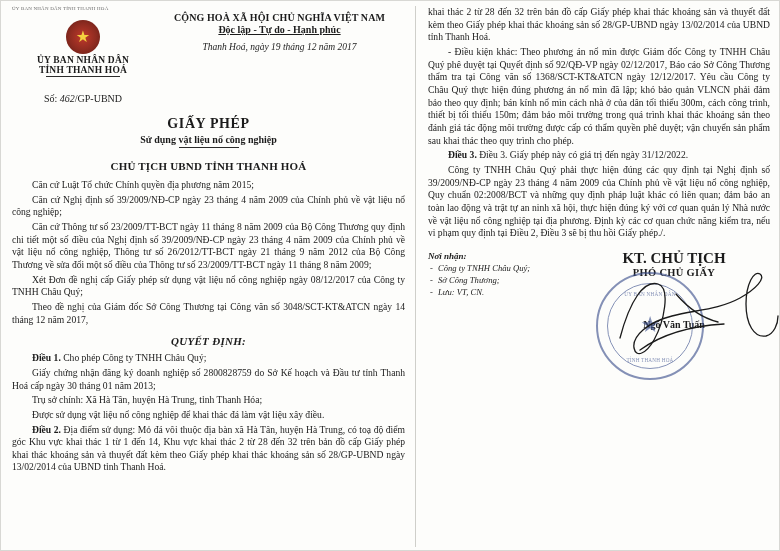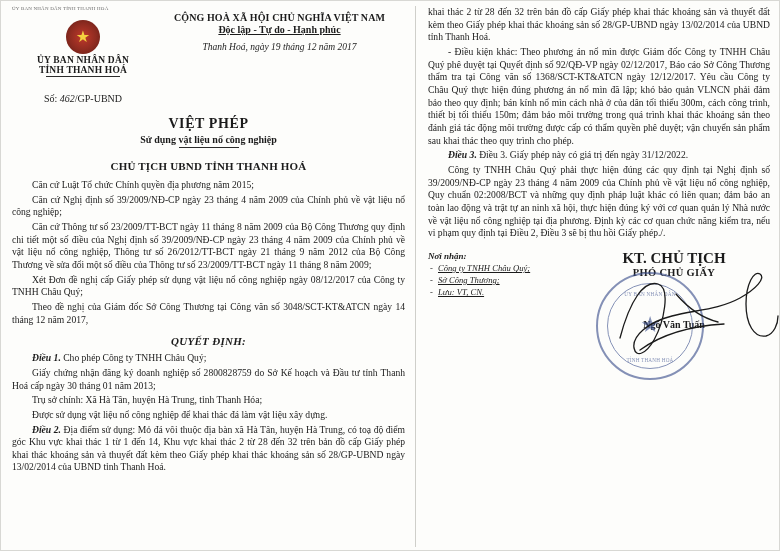--- a/index.html
+++ b/index.html
@@ -164,21 +164,20 @@
   .decide {
     text-align: center;
     font-size: 11px;
     font-weight: bold;
     margin: 9px 0 5px 0;
     letter-spacing: .3px;
     font-style: italic;
   }
   .art {
     font-weight: bold;
-    font-style: italic;
   }
   
   .sign-area {
     margin-top: 10px;
     display: flex;
     position: relative;
     min-height: 150px;
   }
   .recipients {
     width: 150px;
@@ -192,21 +191,20 @@
     margin-bottom: 1px;
   }
   .recipients ul {
     margin: 0;
     padding-left: 10px;
     list-style: none;
   }
   .recipients li {
     font-style: italic;
     position: relative;
-    text-decoration: underline;
   }
   .recipients li::before {
     content: "-";
     position: absolute;
     left: -8px;
   }
   .signer {
     flex: 1;
     text-align: center;
     position: relative;
@@ -292,41 +290,41 @@
           </div>
         </div>
         <div class="lh-right">
           <div class="nation">CỘNG HOÀ XÃ HỘI CHỦ NGHĨA VIỆT NAM</div>
           <div class="motto">Độc lập - Tự do - Hạnh phúc</div>
           <div class="placedate">Thanh Hoá, ngày 19 tháng 12 năm 2017</div>
         </div>
       </div>
 
       <div class="title-block">
-        <div class="doc-title">VIỆT PHÉP</div>
+        <div class="doc-title">GIẤY PHÉP</div>
         <div class="doc-sub">Sử dụng vật liệu nổ công nghiệp</div>
         <div class="title-underline"></div>
       </div>
 
       <div class="authority">CHỦ TỊCH UBND TỈNH THANH HOÁ</div>
 
       <div style="margin-top:7px;">
         <p class="body">Căn cứ Luật Tổ chức Chính quyền địa phương năm 2015;</p>
         <p class="body">Căn cứ Nghị định số 39/2009/NĐ-CP ngày 23 tháng 4 năm 2009 của Chính phủ về vật liệu nổ công nghiệp;</p>
         <p class="body">Căn cứ Thông tư số 23/2009/TT-BCT ngày 11 tháng 8 năm 2009 của Bộ Công Thương quy định chi tiết một số điều của Nghị định số 39/2009/NĐ-CP ngày 23 tháng 4 năm 2009 của Chính phủ về vật liệu nổ công nghiệp, Thông tư số 26/2012/TT-BCT ngày 21 tháng 9 năm 2012 của Bộ Công Thương về sửa đổi một số điều của Thông tư số 23/2009/TT-BCT ngày 11 tháng 8 năm 2009;</p>
         <p class="body">Xét Đơn đề nghị cấp Giấy phép sử dụng vật liệu nổ công nghiệp ngày 08/12/2017 của Công ty TNHH Châu Quý;</p>
         <p class="body">Theo đề nghị của Giám đốc Sở Công Thương tại Công văn số 3048/SCT-KT&amp;ATCN ngày 14 tháng 12 năm 2017,</p>
       </div>
 
       <div class="decide">QUYẾT ĐỊNH:</div>
 
       <p class="body"><span class="art">Điều 1.</span><span> Cho phép Công ty TNHH Châu Quý;</span></p>
       <p class="body">Giấy chứng nhận đăng ký doanh nghiệp số 2800828759 do Sở Kế hoạch và Đầu tư tỉnh Thanh Hoá cấp ngày 30 tháng 01 năm 2013;</p>
       <p class="body">Trụ sở chính: Xã Hà Tân, huyện Hà Trung, tỉnh Thanh Hóa;</p>
-      <p class="body">Được sử dụng vật liệu nổ công nghiệp để khai thác đá làm vật liệu xây dựng.</p>
+      <p class="body">Được sử dụng vật liệu nổ công nghiệp để khai thác đá làm vật liệu xây điều.</p>
 
       <p class="body"><span class="art">Điều 2.</span><span> Địa điểm sử dụng: Mỏ đá vôi thuộc địa bàn xã Hà Tân, huyện Hà Trung, có toạ độ điểm góc Khu vực khai thác 1 từ 1 đến 14, Khu vực khai thác 2 từ 28 đến 32 trên bản đồ cấp Giấy phép khai thác khoáng sản và thuyết đất kèm theo Giấy phép khai thác khoáng sản số 28/GP-UBND ngày 13/02/2014 của UBND tỉnh Thanh Hoá.</span></p>
     </div>
 
     <div class="col col-right">
 
       <p class="body no-indent">khai thác 2 từ 28 đến 32 trên bản đồ cấp Giấy phép khai thác khoáng sản và thuyết đất kèm theo Giấy phép khai thác khoáng sản số 28/GP-UBND ngày 13/02/2014 của UBND tỉnh Thanh Hoá.</p>
       <p class="body">- Điều kiện khác: Theo phương án nổ mìn được Giám đốc Công ty TNHH Châu Quý phê duyệt tại Quyết định số 92/QĐ-VP ngày 02/12/2017, Báo cáo Sở Công Thương thẩm tra tại Công văn số 1368/SCT-KT&amp;ATCN ngày 12/12/2017. Yêu cầu Công ty Châu Quý thực hiện đúng phương án nổ mìn đã lập; khó bảo quản VLNCN phải đảm bảo theo quy định; bán kính nổ mìn cách nhà ở của dân tối thiểu 300m, cách công trình, thiết bị tối thiểu 150m; đảm bảo môi trường trong quá trình khai thác khoáng sản theo đánh giá tác động môi trường được cấp có thẩm quyền phê duyệt; vận chuyển sản phẩm sau khai thác theo quy trình cho phép.</p>
       <p class="body"><span class="art">Điều 3.</span> <span>Điều 3. Giấy phép này có giá trị đến ngày 31/12/2022.</span></p>
       <p class="body">Công ty TNHH Châu Quý phải thực hiện đúng các quy định tại Nghị định số 39/2009/NĐ-CP ngày 23 tháng 4 năm 2009 của Chính phủ về vật liệu nổ công nghiệp, Quy chuẩn 02:2008/BCT và những quy định pháp luật khác có liên quan; đảm bảo an toàn lao động và trật tự an ninh xã hội, thực hiện đúng ký với cơ quan quản lý Nhà nước về vật liệu nổ công nghiệp tại địa phương. Định kỳ các cơ quan chức năng kiểm tra, nếu vi phạm quy định tại Điều 2, Điều 3 sẽ bị thu hồi Giấy phép./.</p>

